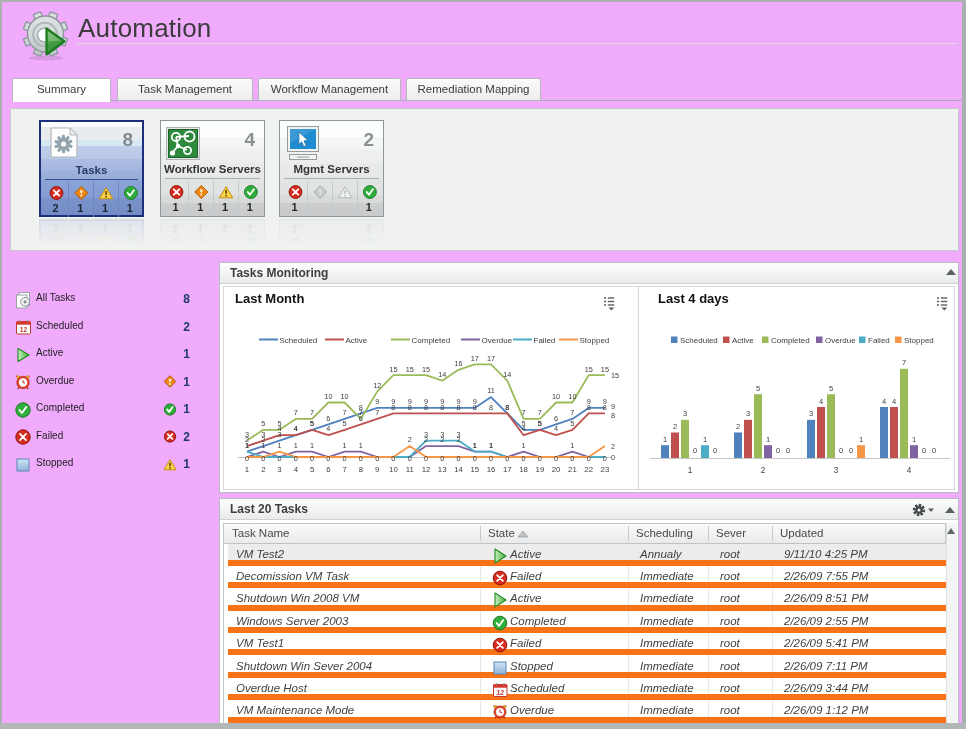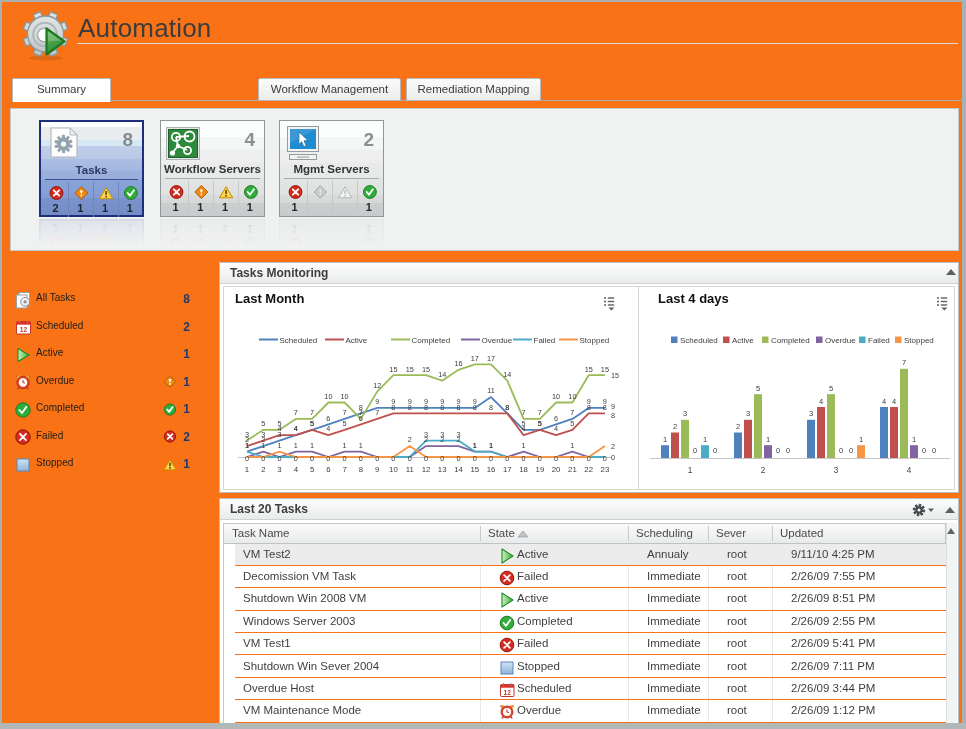--- a/index.html
+++ b/index.html
@@ -1,16 +1,16 @@
 <!DOCTYPE html>
 <html><head><meta charset="utf-8">
 <style>
 * { margin:0; padding:0; box-sizing:border-box; }
 html,body { width:966px; height:729px; background:#fff; font-family:"Liberation Sans", sans-serif; overflow:hidden; }
-#page { position:relative; width:966px; height:729px; background:#f97316; }
+#page { position:relative; width:966px; height:729px; background:#f0abfc; }
 .frame { position:absolute; background:#aab0b0; z-index:50; }
 #title { position:absolute; left:78px; top:13px; font-size:26px; color:#3c3c3c; letter-spacing:0.2px; }
 #titleline { position:absolute; left:77px; top:43px; width:881px; height:1px; background:#dcdcdc; }
 .tab { position:absolute; top:78px; height:23px; border:1px solid #b6b9bc; background:linear-gradient(#fbfbfb,#ececec); color:#3a3a3a; font-size:11.5px; text-align:center; line-height:21px; border-radius:2px 2px 0 0; }
 .tab.active { background:#fff; border-bottom:none; height:24px; z-index:2; }
 #tabline { position:absolute; left:111px; top:100px; width:851px; height:1px; background:#a8abad; }
 #toolbar { position:absolute; left:10px; top:108px; width:949px; height:143px; background:#f0f1f1; border:1px solid #c6c9cb; }
 .tile { position:absolute; top:11px; width:105px; height:97px; border:1px solid #8f9899;
   background:linear-gradient(180deg,#fcfdfd 0%,#fcfdfd 17%,#f4f5f5 17%,#f4f5f5 30%,#eff0f0 30%,#ededee 44%,#e9eaea 44%,#e7e8e8 60%,#e3e4e4 60%,#e0e1e1 78%,#dadbdb 78%,#d7d8d8 86%,#cdcecf 86%,#c9cacb 100%);
   -webkit-box-reflect: below 2px linear-gradient(transparent 72%, rgba(0,0,0,0.13));
@@ -32,21 +32,21 @@
 .phead { position:absolute; left:0; right:0; top:0; height:21px; background:linear-gradient(#fdfdfd,#e9ebeb); border-bottom:1px solid #cfd1d2; color:#3e3e3e; font-size:12px; font-weight:bold; line-height:21px; padding-left:10px; }
 .srow-label { position:absolute; left:36px; font-size:10px; color:#1d1d1d; }
 .srow-val { position:absolute; left:150px; width:40px; text-align:right; font-size:12px; font-weight:bold; color:#1f3a70; }
 .vscroll { position:absolute; background:#f3f4f4; border-left:1px solid #dcdedf; }
 .uparr { position:absolute; width:0; height:0; border-left:4.5px solid transparent; border-right:4.5px solid transparent; border-bottom:6px solid #606568; }
 .collapse { position:absolute; width:0; height:0; border-left:5px solid transparent; border-right:5px solid transparent; border-bottom:6.5px solid #5a5f63; }
 #thead { position:absolute; left:223px; top:523px; width:723px; height:20.5px; background:linear-gradient(#fafafa,#e9eaeb); border:1px solid #c4c7c9; border-bottom:1px solid #c0c3c5; }
 .hc { position:absolute; top:0; font-size:11.5px; color:#4a4a4a; line-height:19px; }
 .hdiv { position:absolute; top:2px; bottom:2px; width:1px; background:#c9cccd; }
 #tbody { position:absolute; left:223px; top:543.5px; width:723px; height:180px; overflow:hidden; background:#fff; border-left:1px solid #c4c7c9; }
-.trow { position:absolute; left:11px; width:723px; height:22.4px; border-bottom:1px solid #f97316; }
+.trow { position:absolute; left:4px; width:723px; height:22.4px; border-bottom:6px solid #f97316;font-style:italic; }
 .tc { position:absolute; top:0; font-size:11.5px; color:#3f3f3f; line-height:21px; white-space:nowrap; }
 .cold { position:absolute; top:0; bottom:0; width:1px; background:#e8e9ea; }
 </style></head>
 <body>
 <div id="page">
 <div class="frame" style="left:0;top:0;width:966px;height:2px"></div>
 <div class="frame" style="left:0;top:0;width:2px;height:729px"></div>
 <div class="frame" style="left:962px;top:0;width:4px;height:729px"></div>
 <div class="frame" style="left:0;top:723px;width:966px;height:6px;background:#b2b8b8"></div>
 
@@ -69,20 +69,21 @@
 <circle cx="25" cy="24.5" r="11.8" fill="none" stroke="#aeb7ba" stroke-width="2"></circle>
 <circle cx="24.5" cy="25" r="6.9" fill="#fff" stroke="#9aa5aa" stroke-width="1.3"></circle>
 <path d="M 26.5 18.5 L 26.5 44.5 L 44.5 31.3 Z" fill="url(#gtri)" stroke="#1d7a1f" stroke-width="2.2" stroke-linejoin="round"></path>
 <path d="M 28.2 21.5 L 28.2 31.5 L 41 30.5 Z" fill="rgba(255,255,255,0.22)"></path>
 </svg>
 <div id="title">Automation</div>
 <div id="titleline"></div>
 
 <div id="tabline"></div>
 <div class="tab active" style="left:12px;width:99px">Summary</div>
+<div class="tab" style="left:117px;width:136px">Task Management</div>
 <div class="tab" style="left:258px;width:143px">Workflow Management</div>
 <div class="tab" style="left:406px;width:135px">Remediation Mapping</div>
 
 <div id="toolbar">
 <div class="tile sel" style="left:28px">
 <svg style="position:absolute;left:9px;top:5px" width="30" height="32">
 <path d="M 1 1 L 20 1 L 27 8 L 27 30 L 1 30 Z" fill="#fdfdfd" stroke="#b4b8ba" stroke-width="1.2"></path>
 <path d="M 20 1 L 20 8 L 27 8 Z" fill="#eceeee" stroke="#b4b8ba" stroke-width="1"></path>
 <path d="M 19.7 17.7 L 22.2 18.6 L 21.5 20.6 L 19.0 19.9 Z M 18.1 21.2 L 19.6 23.4 L 17.9 24.6 L 16.3 22.6 Z M 14.7 23.1 L 14.7 25.7 L 12.6 25.7 L 12.5 23.1 Z M 10.9 22.6 L 9.3 24.8 L 7.6 23.5 L 9.1 21.3 Z M 8.1 20.0 L 5.6 20.8 L 4.9 18.8 L 7.4 17.9 Z M 7.3 16.3 L 4.8 15.4 L 5.5 13.4 L 8.0 14.1 Z M 8.9 12.8 L 7.4 10.6 L 9.1 9.4 L 10.7 11.4 Z M 12.3 10.9 L 12.3 8.3 L 14.4 8.3 L 14.5 10.9 Z M 16.1 11.4 L 17.7 9.2 L 19.4 10.5 L 17.9 12.7 Z M 18.9 14.0 L 21.4 13.2 L 22.1 15.2 L 19.6 16.1 Z" fill="#93a3ad" stroke="#93a3ad"></path>
 <circle cx="13.5" cy="17" r="6.4" fill="#93a3ad"></circle>

